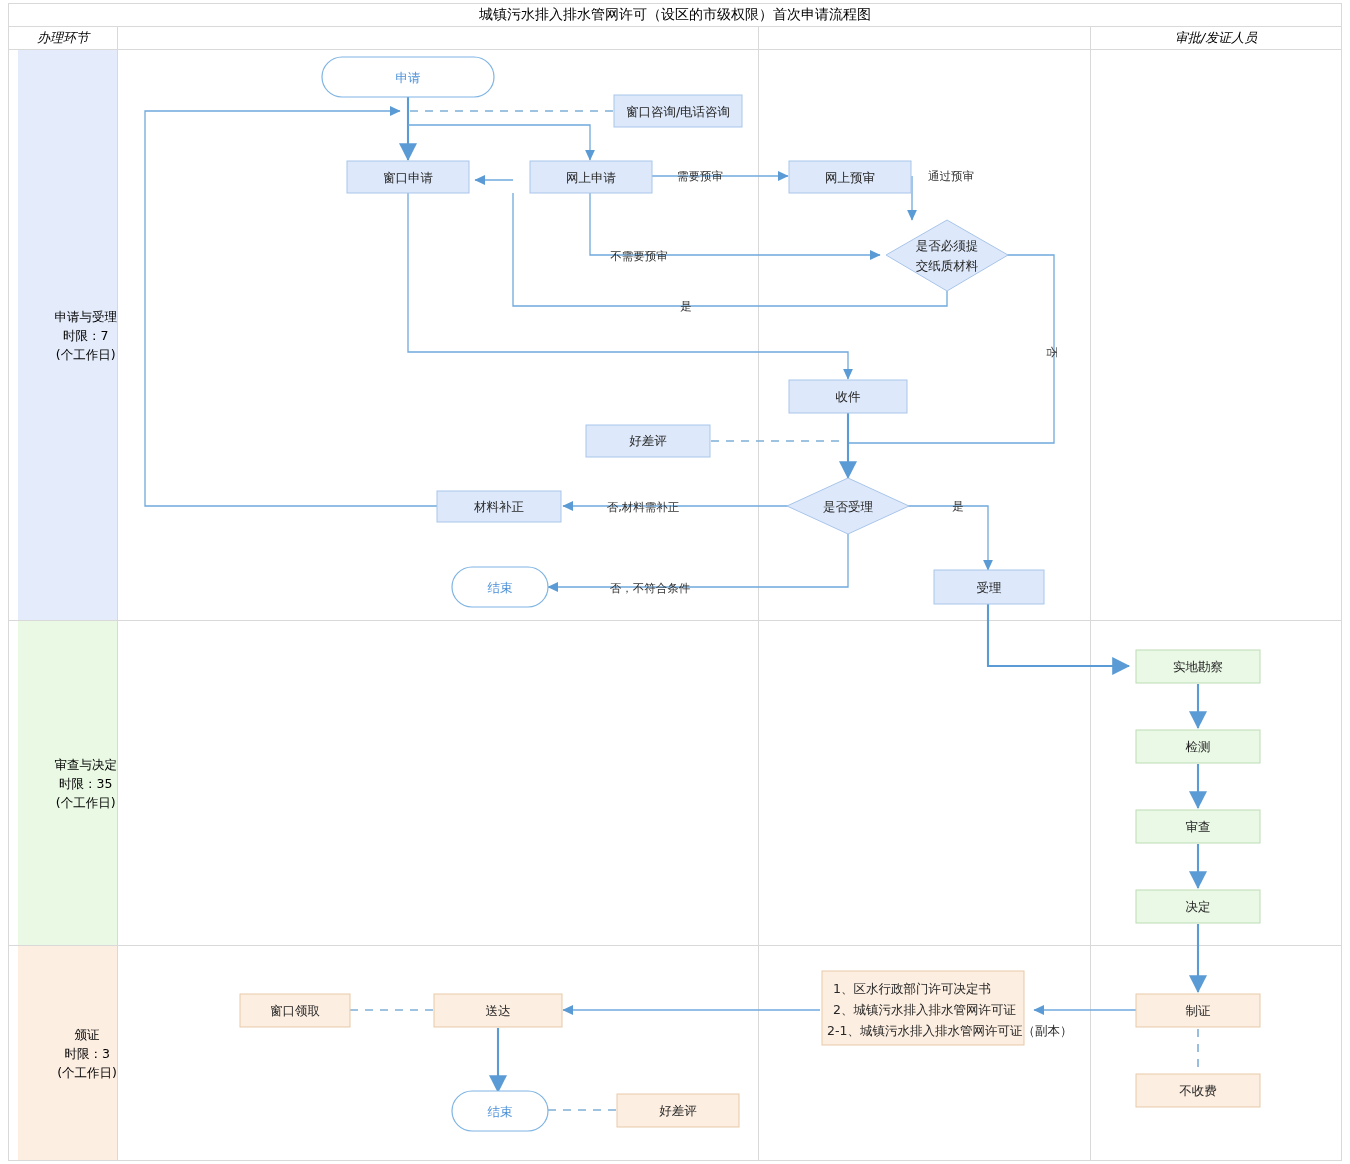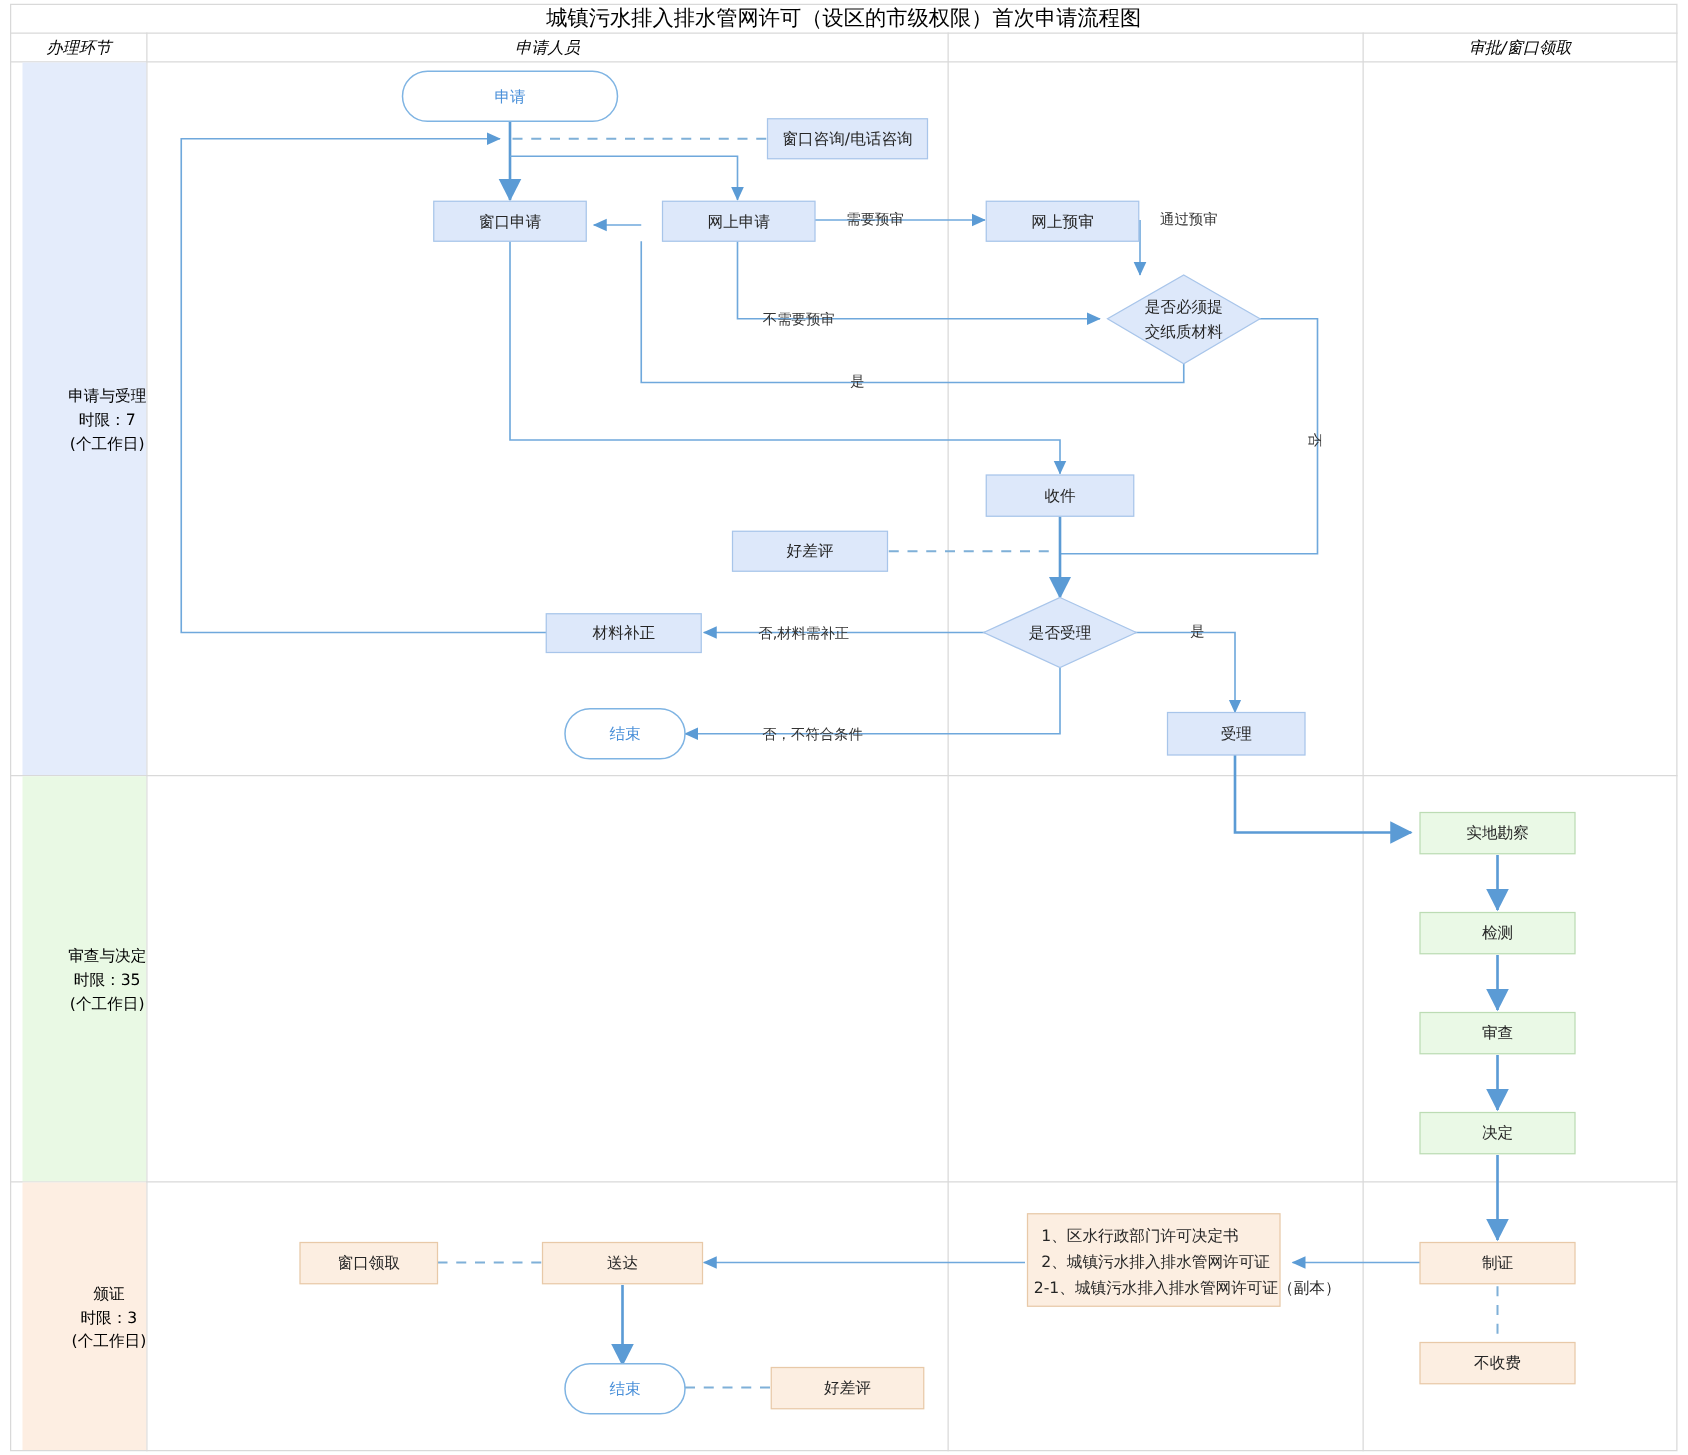--- a/index.html
+++ b/index.html
@@ -7,21 +7,21 @@
   #page{position:relative;width:1350px;height:1164px;background:#ffffff;overflow:hidden;}
 
   
   .tbl{position:absolute;inset:0;}
   .cell{position:absolute;box-sizing:border-box;}
   .hline{position:absolute;left:8px;right:8px;height:1px;background:#d9d9d9;}
   .vline{position:absolute;width:1px;background:#d9d9d9;}
 
   .title-bar{position:absolute;left:8px;top:3px;width:1334px;height:23px;
              display:flex;align-items:center;justify-content:center;
-             font-size:17px;color:#000;white-space:nowrap;}
+             font-size:14px;color:#000;white-space:nowrap;}
   .hdr{position:absolute;height:23px;display:flex;align-items:center;justify-content:center;
        font-size:13px;color:#000;font-style:italic;}
 
   .stage{position:absolute;box-sizing:border-box;display:flex;align-items:center;
          justify-content:flex-end;text-align:center;font-size:12.5px;line-height:19px;color:#000;}
   .stage-blue{background:#e4ecfb;}
   .stage-green{background:#e9f9e4;}
   .stage-orange{background:#fdeee2;}
 
   
@@ -54,22 +54,21 @@
     <div class="hline" style="top:620px;"></div>
     <div class="hline" style="top:945px;"></div>
     <div class="vline" style="left:117px;top:26px;height:1135px;"></div>
     <div class="vline" style="left:758px;top:26px;height:1135px;"></div>
     <div class="vline" style="left:1090px;top:26px;height:1135px;"></div>
   </div>
 
   <div class="title-bar">城镇污水排入排水管网许可（设区的市级权限）首次申请流程图</div>
 
   <div class="hdr" style="left:9px;top:26px;width:108px;">办理环节</div>
-  <div class="hdr" style="left:118px;top:26px;width:640px;">申请人员</div>
-  <div class="hdr" style="left:1091px;top:26px;width:250px;">审批/窗口领取</div>
+  <div class="hdr" style="left:1091px;top:26px;width:250px;">审批/发证人员</div>
 
   <div class="stage stage-blue" style="left:18px;top:50px;width:99px;height:570px;">
     <div>
       <div>申请与受理</div>
       <div>时限：7</div>
       <div>(个工作日)</div>
     </div>
   </div>
   <div class="stage stage-green" style="left:18px;top:621px;width:99px;height:324px;">
     <div>

